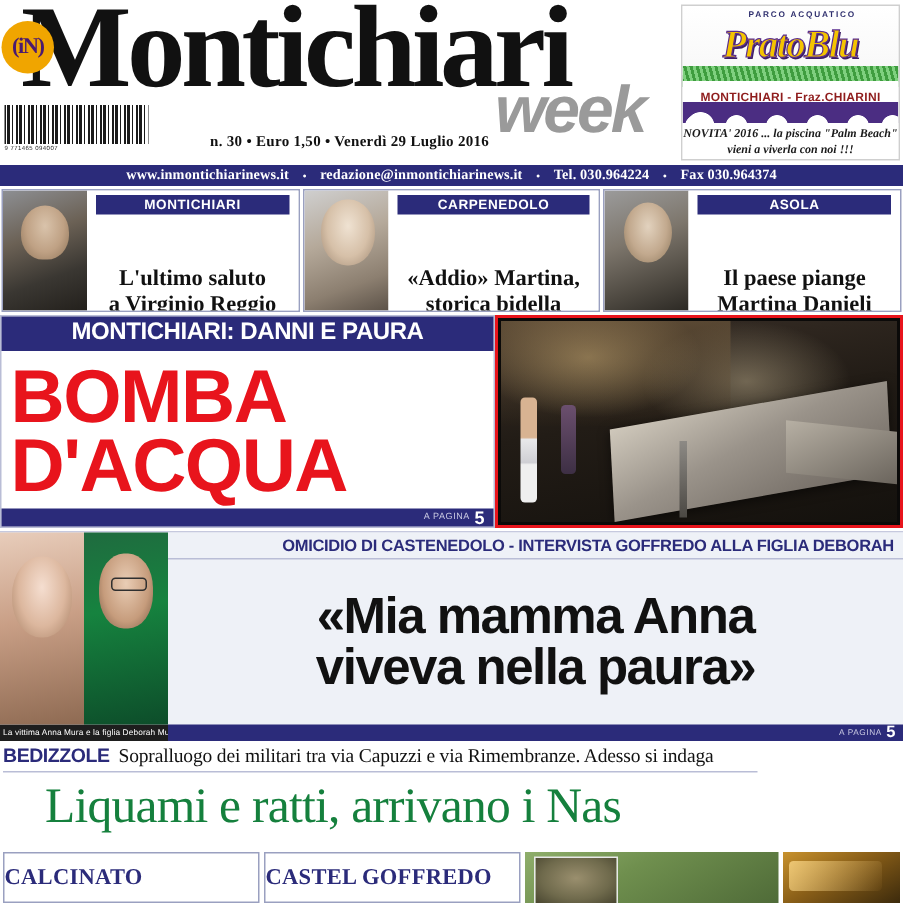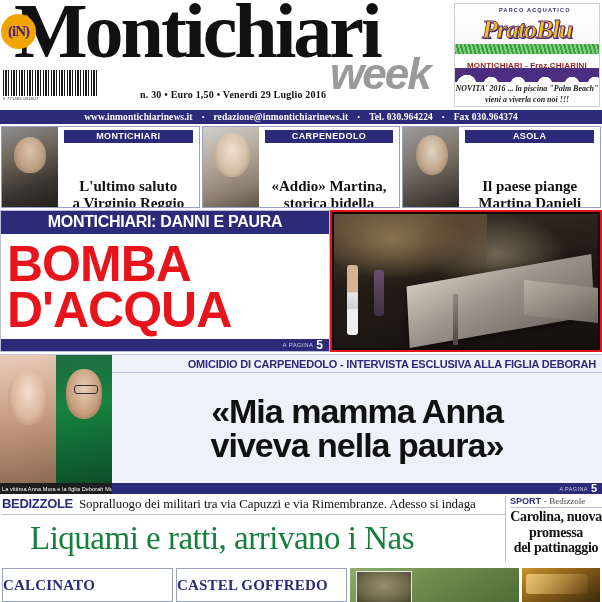--- a/index.html
+++ b/index.html
@@ -861,21 +861,21 @@
 
   <div class="mid-block">
     <div class="mid-photos">
       <div class="mid-photo-row">
         <div class="mid-photo mp-left"></div>
         <div class="mid-photo mp-right"></div>
       </div>
       <div class="mid-caption">La vittima Anna Mura e la figlia Deborah Mulana</div>
     </div>
     <div class="mid-text">
-      <div class="mid-kicker">OMICIDIO DI CARPENEDOLO - INTERVISTA ESCLUSIVA ALLA FIGLIA DEBORAH</div>
+      <div class="mid-kicker">OMICIDIO DI CASTENEDOLO - INTERVISTA GOFFREDO ALLA FIGLIA DEBORAH</div>
       <div class="mid-head">
         <div>«Mia mamma Anna</div>
         <div>viveva nella paura»</div>
       </div>
       <div class="mid-pagebar">
         <span class="lbl">A PAGINA</span>
         <span class="num">5</span>
       </div>
     </div>
   </div>
@@ -883,31 +883,20 @@
   <div class="bottom-block">
     <div class="bot-left">
       <div class="bot-kicker-row">
         <span class="bot-tag">BEDIZZOLE</span>
         <span class="bot-sub">Sopralluogo dei militari tra via Capuzzi e via Rimembranze. Adesso si indaga</span>
       </div>
       <div class="bot-head">
         <div>Liquami e ratti, arrivano i Nas</div>
       </div>
     </div>
-    <div class="bot-right">
-      <div class="sport-line">
-        <span class="sport-tag">SPORT</span>
-        <span class="sport-sub">- Bedizzole</span>
-      </div>
-      <div class="sport-head">
-        <div>Carolina, nuova</div>
-        <div>promessa</div>
-        <div>del pattinaggio</div>
-      </div>
-    </div>
   </div>
 
   <div class="footer-strip">
     <div class="foot-box">
       <span>CALCINATO</span>
     </div>
     <div class="foot-box">
       <span>CASTEL GOFFREDO</span>
     </div>
     <div class="foot-photo">

